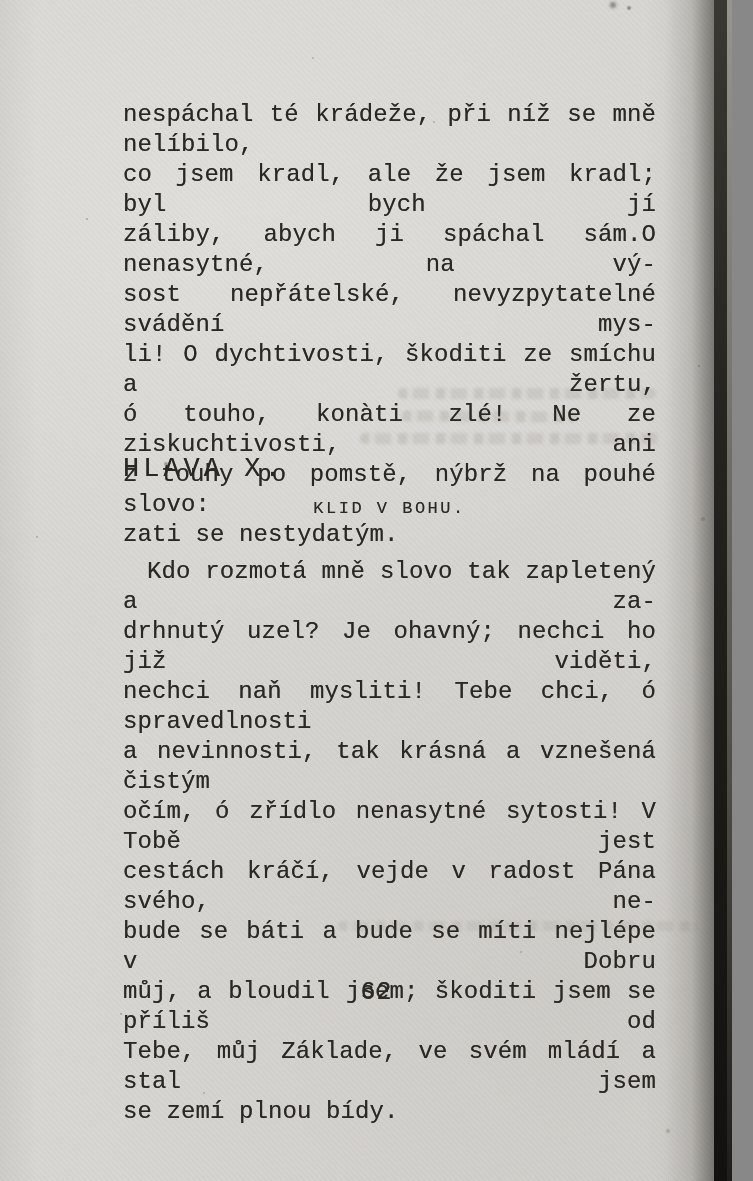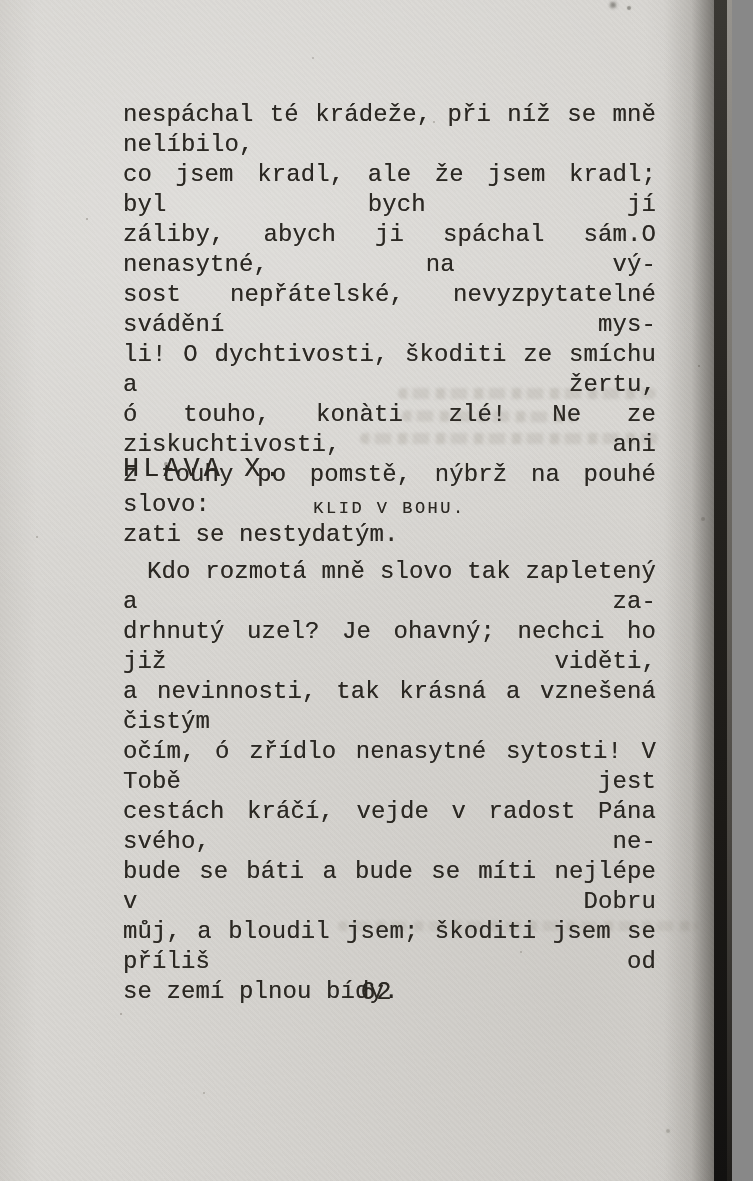--- a/index.html
+++ b/index.html
@@ -112,25 +112,27 @@
     <div class="line">z touhy po pomstě, nýbrž na pouhé slovo:</div>
     <div class="line last">zati se nestydatým.</div>
   </div>
 
   <div class="chapter-title">HLAVA X.</div>
   <div class="chapter-subtitle">KLID V BOHU.</div>
 
   <div id="para2" class="textblock para">
     <div class="line indent">Kdo rozmotá mně slovo tak zapletený a za-</div>
     <div class="line">drhnutý uzel? Je ohavný; nechci ho již viděti,</div>
+    <div class="line">nechci naň mysliti! Tebe chci, ó spravedlnosti</div>
     <div class="line">a nevinnosti, tak krásná a vznešená čistým</div>
     <div class="line">očím, ó zřídlo nenasytné sytosti! V Tobě jest</div>
     <div class="line">cestách kráčí, vejde v radost Pána svého, ne-</div>
     <div class="line">bude se báti a bude se míti nejlépe v Dobru</div>
     <div class="line">můj, a bloudil jsem; škoditi jsem se příliš od</div>
+    <div class="line">Tebe, můj Základe, ve svém mládí a stal jsem</div>
     <div class="line last">se zemí plnou bídy.</div>
   </div>
 
   <div class="page-number">62</div>
 
   <div class="edge-shadow"></div>
   <div class="edge-band"></div>
   <div class="edge-outer"></div>
 
 </div>

